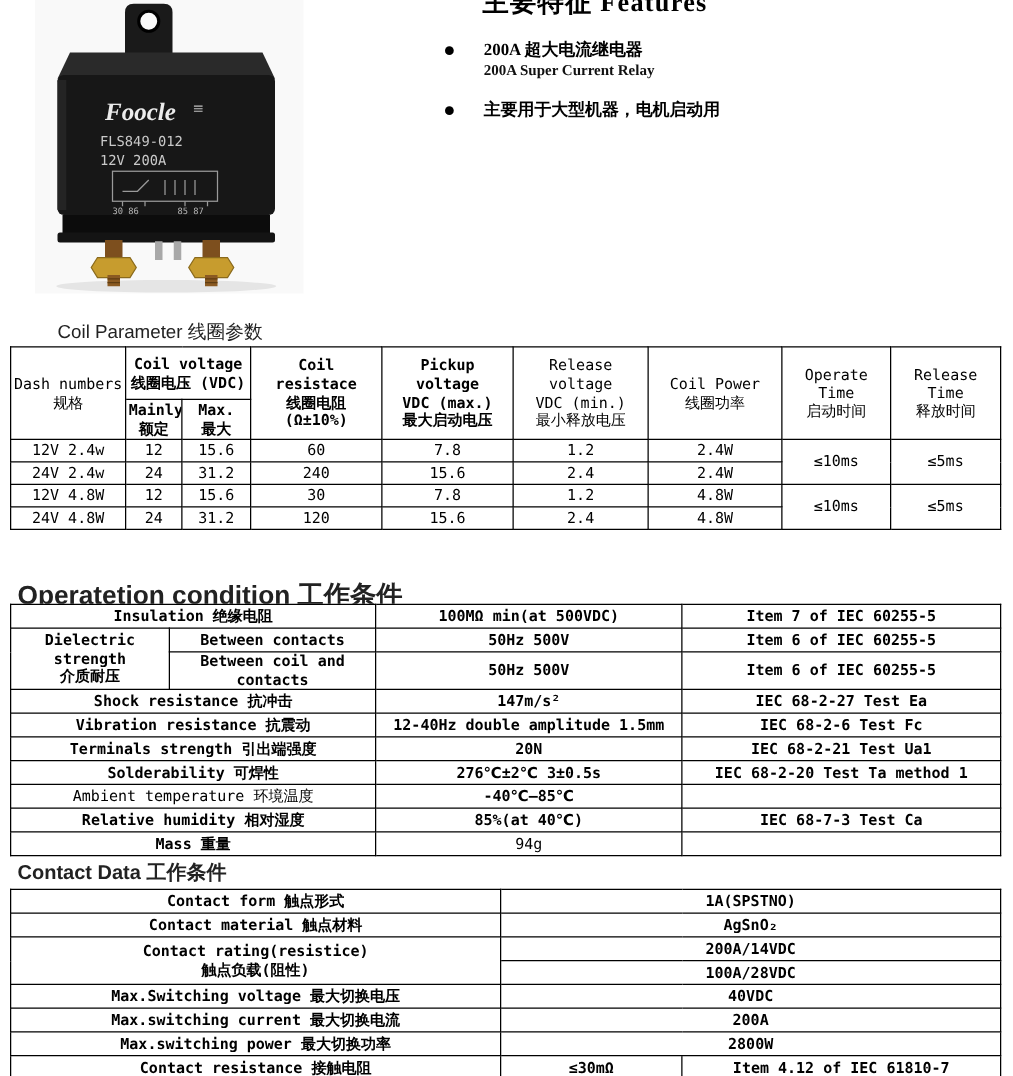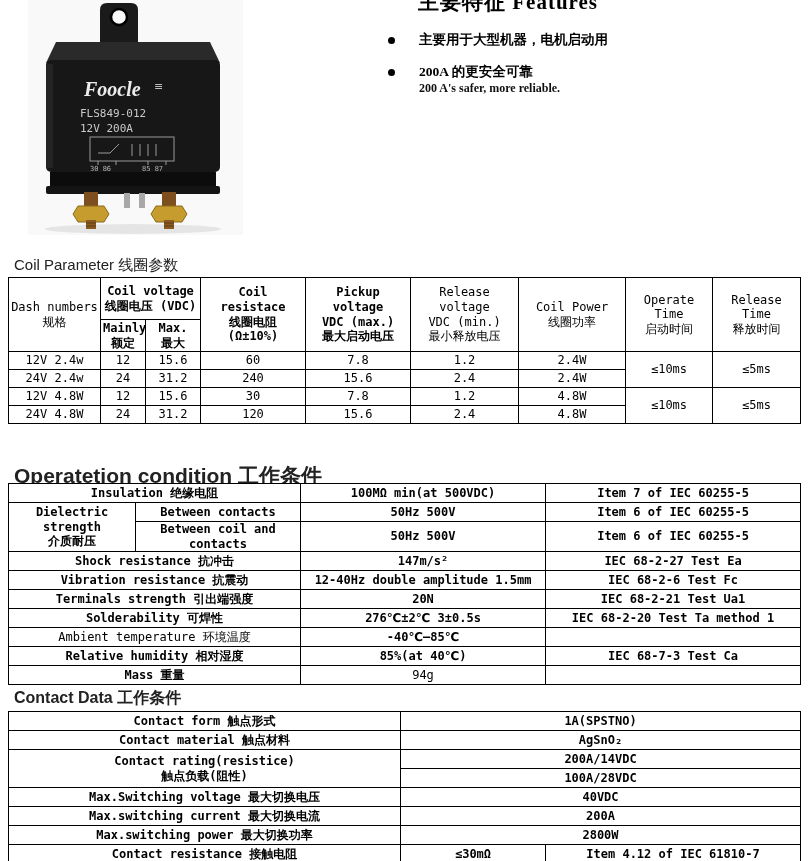--- a/index.html
+++ b/index.html
@@ -4,33 +4,33 @@
 <style>
   * { margin:0; padding:0; box-sizing:border-box; }
   html,body { background:#ffffff; }
   .page { position:relative; width:810px; height:861px; background:#fff; overflow:hidden;
           font-family:"Liberation Sans", sans-serif; color:#000; }
 
   
   .photo { position:absolute; left:28px; top:0; width:215px; height:235px; }
 
   
-  .features { position:absolute; left:388px; top:0; width:420px; }
+  .features { position:absolute; left:356px; top:0; width:420px; }
   .features-title { margin-left:30px; margin-top:-12px; font-family:"Liberation Serif", serif;
                     font-weight:700; font-size:21px; color:#000; letter-spacing:1px; }
   .feat-item { display:flex; align-items:flex-start; margin-top:16px; }
   .feat-item:first-of-type { margin-top:28px; }
   .dot { width:7px; height:7px; border-radius:50%; background:#000; margin-top:5px; flex:0 0 7px; }
   .feat-text { margin-left:24px; }
   .feat-zh { font-family:"Liberation Serif", serif; font-weight:700; font-size:13.5px; line-height:16px; }
   .feat-en { font-family:"Liberation Serif", serif; font-weight:700; font-size:12px; line-height:16px; color:#111; }
 
   
   .sec { position:absolute; left:14px; font-family:"Liberation Sans", sans-serif; color:#222; }
-  .sec-coil    { top:256px; font-size:15px; font-weight:400; }
+  .sec-coil    { top:256px; font-size:15px; font-weight:400;margin-left:32px; }
   .sec-op      { top:462px; font-size:21px; font-weight:700; }
   .sec-contact { top:688px; font-size:16px; font-weight:700; }
 
   
   .tbl { position:absolute; left:8px; border-collapse:collapse; table-layout:fixed; background:#fff; }
   .tbl td { border:1px solid #000; text-align:center; vertical-align:middle;
             font-family:"DejaVu Sans Mono","DejaVu Sans", monospace;
             font-size:12px; line-height:1.22; padding:0 2px; overflow:hidden; }
   .pre { white-space:pre-line; }
   .bd  { font-weight:700;margin-left:21px; }
@@ -100,28 +100,28 @@
       </g>
     </svg>
   </div>
 
   <div class="features">
     <div class="features-title">主要特征 Features</div>
 
     <div class="feat-item">
       <span class="dot"></span>
       <div class="feat-text">
-        <div class="feat-zh">主要用于大型机器，电机启动用</div>
+        <div class="feat-zh">200A 超大电流继电器</div>
+        <div class="feat-en">200A Super Current Relay</div>
       </div>
     </div>
     <div class="feat-item">
       <span class="dot"></span>
       <div class="feat-text">
-        <div class="feat-zh">200A 的更安全可靠</div>
-        <div class="feat-en">200 A's safer, more reliable.</div>
+        <div class="feat-zh">主要用于大型机器，电机启动用</div>
       </div>
     </div>
   </div>
 
   <div class="sec sec-coil">Coil Parameter 线圈参数</div>
 
   <table class="tbl coil">
     <colgroup>
       <col style="width:92px">
         <col style="width:45px">

